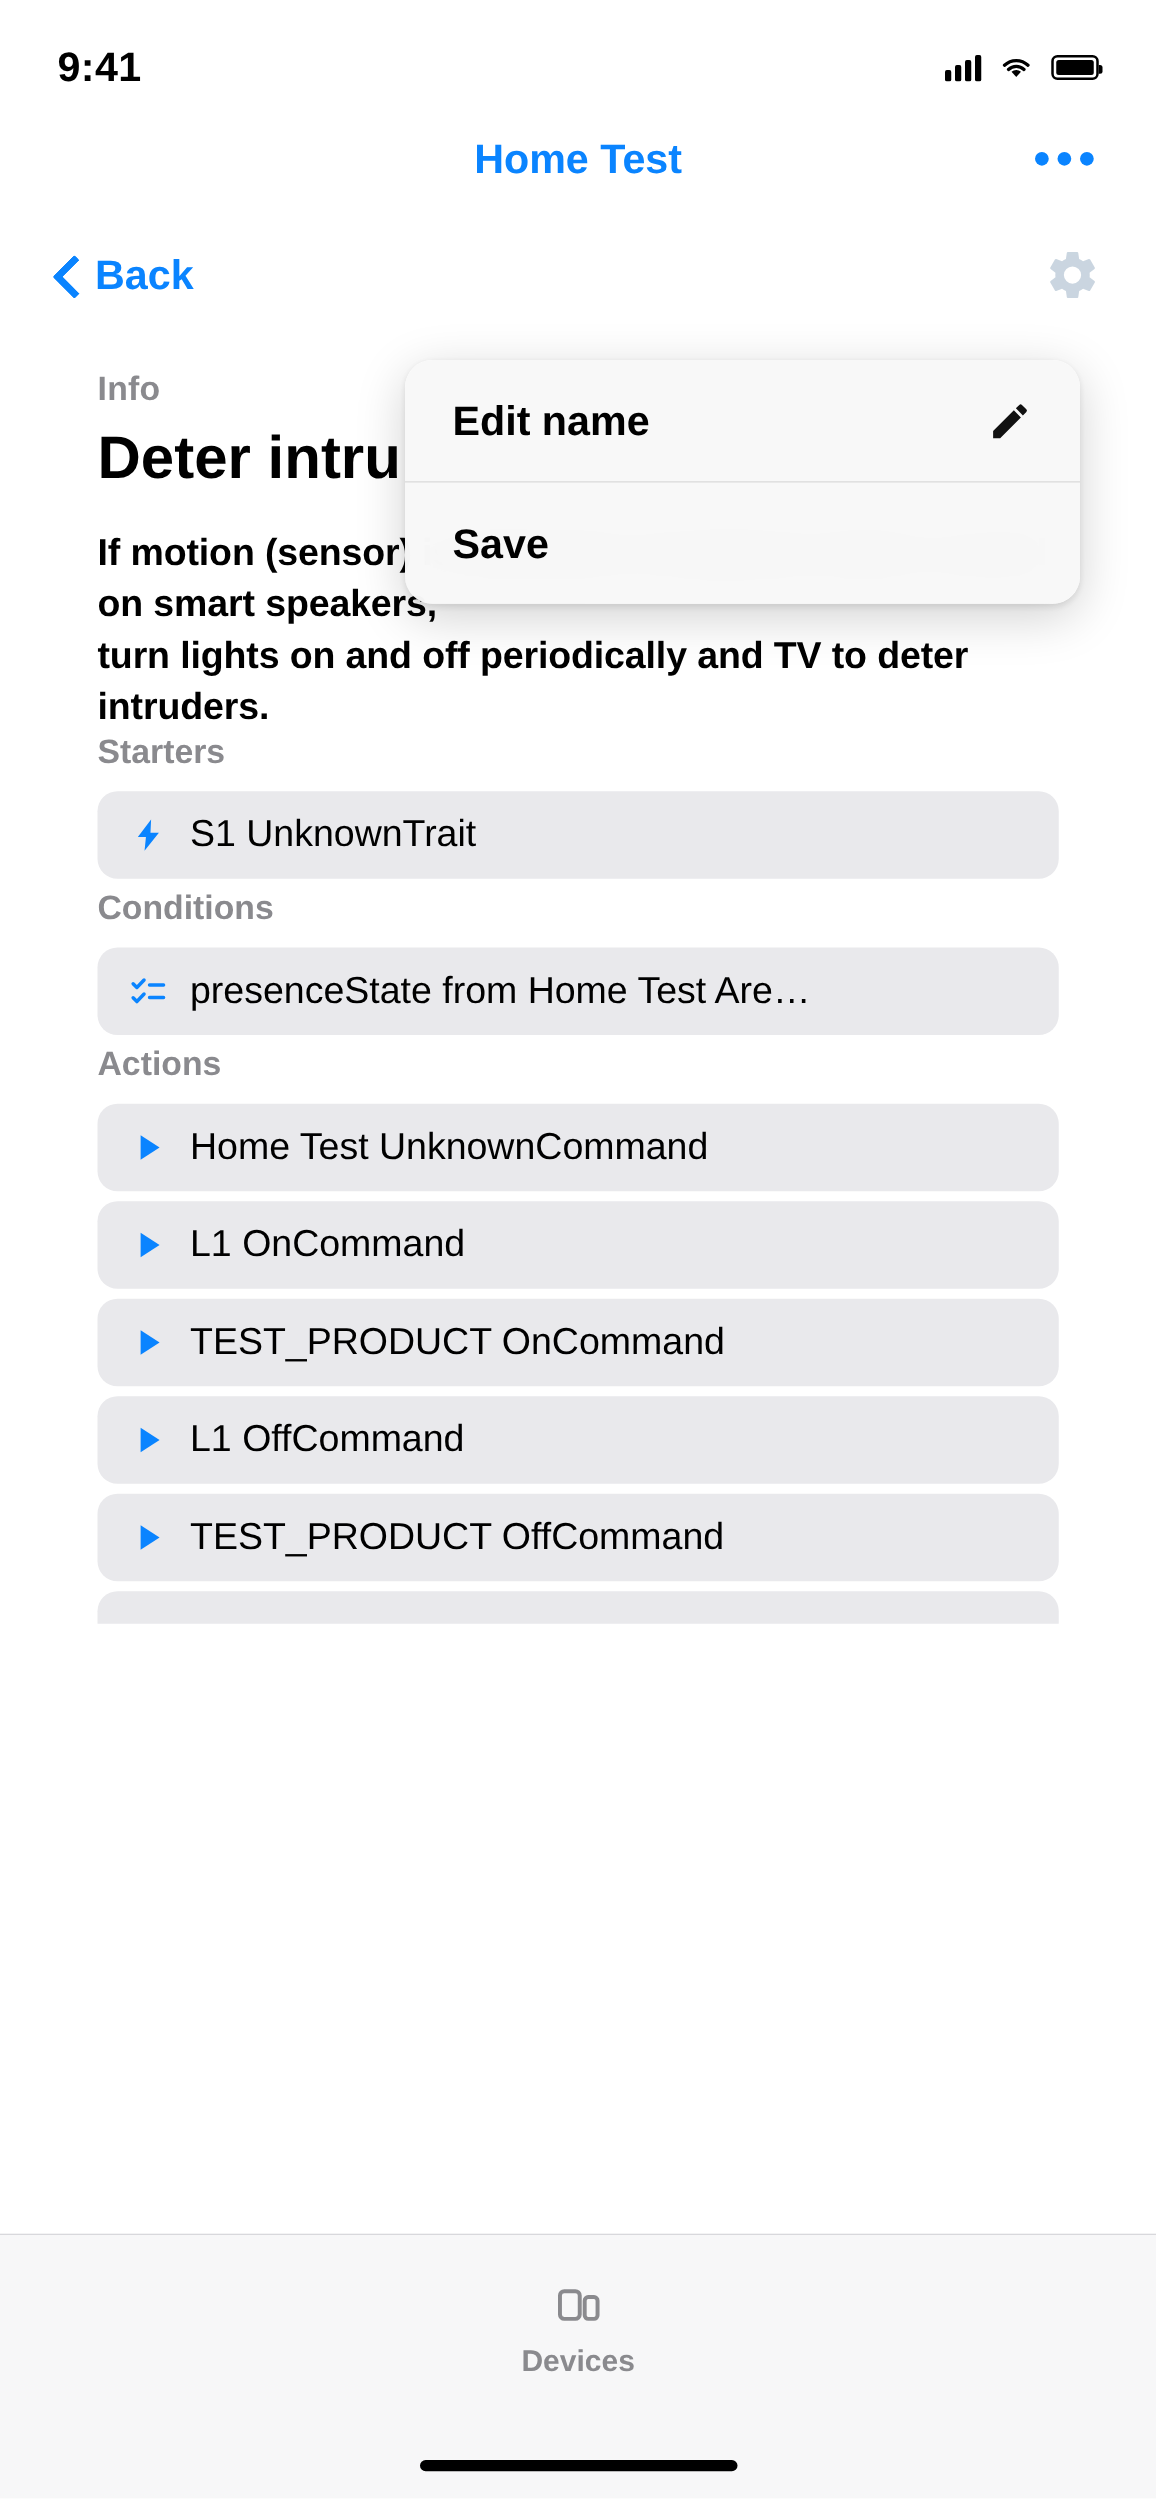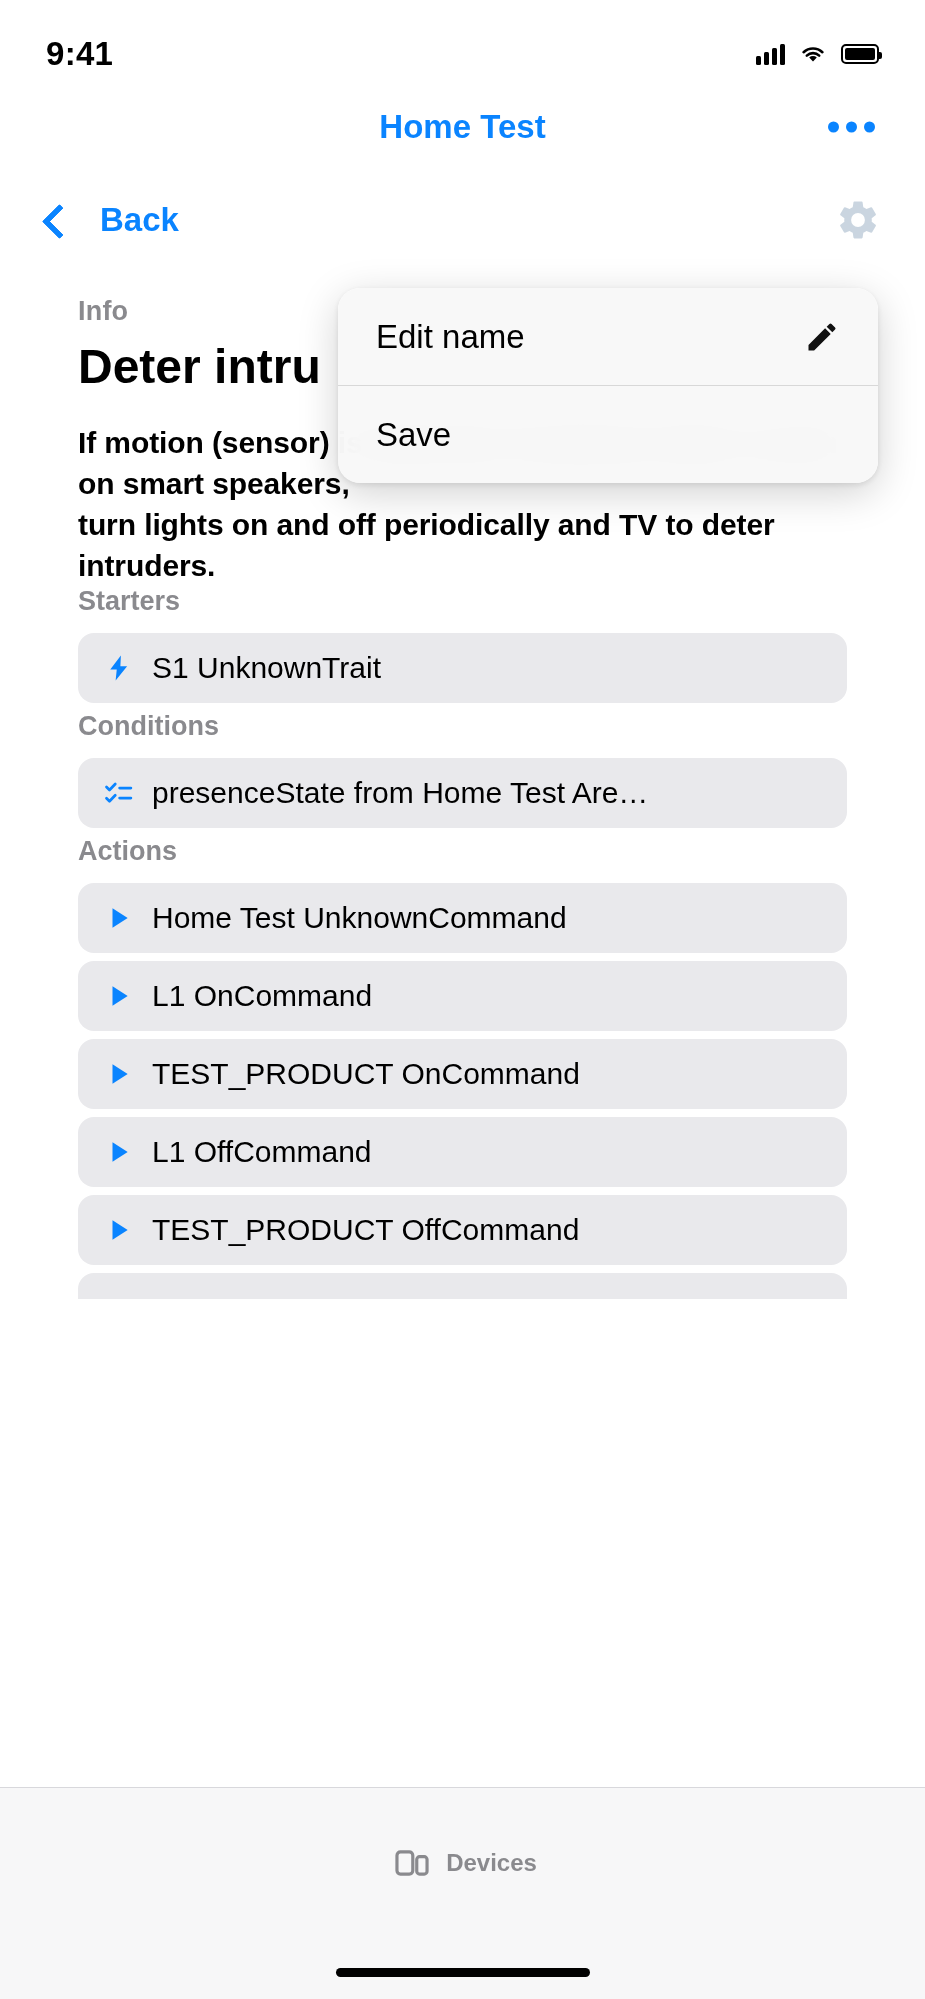--- a/index.html
+++ b/index.html
@@ -134,21 +134,20 @@
     width: 19px; height: 19px;
     border-left: 6px solid #0a84ff;
     border-bottom: 6px solid #0a84ff;
     transform: rotate(45deg);
     border-radius: 2px;
   }
   .back-label {
     font-size: 33px;
     font-weight: bold;
     color: #0a84ff;
-    margin-left: 24px;
   }
   .gear-button {
     margin-left: auto;
     width: 46px; height: 46px;
     cursor: pointer;
     opacity: 0.55;
   }
 
   
   .content {
@@ -218,28 +217,29 @@
     height: 26px;
     margin-bottom: 0;
     border-radius: 16px 16px 0 0;
     overflow: hidden;
   }
 
   
   .popup {
     position: absolute;
     top: 288px;
-    left: 338px;
+    left: 324px;
     width: 540px;
     background: rgba(248,248,248,0.97);
     border-radius: 22px;
     box-shadow: 0 10px 40px rgba(0,0,0,0.18), 0 2px 6px rgba(0,0,0,0.10);
     overflow: hidden;
     backdrop-filter: blur(20px);
     z-index: 50;
+    font-weight: bold;
   }
   .popup-item {
     height: 97px;
     display: flex;
     align-items: center;
     justify-content: space-between;
     padding: 0 38px;
     font-size: 33px;
     color: #000;
     cursor: pointer;
@@ -260,21 +260,21 @@
     background: #f7f7f8;
     border-top: 1px solid #d8d8dc;
   }
   .tabs {
     display: flex;
     height: 150px;
   }
   .tab {
     flex: 1;
     display: flex;
-    flex-direction: row;
+    flex-direction: column;
     align-items: center;
     justify-content: center;
     gap: 10px;
     cursor: pointer;
   }
   .tab-label {
     font-size: 24px;
     font-weight: bold;
     color: #8a8a8e;
   }

